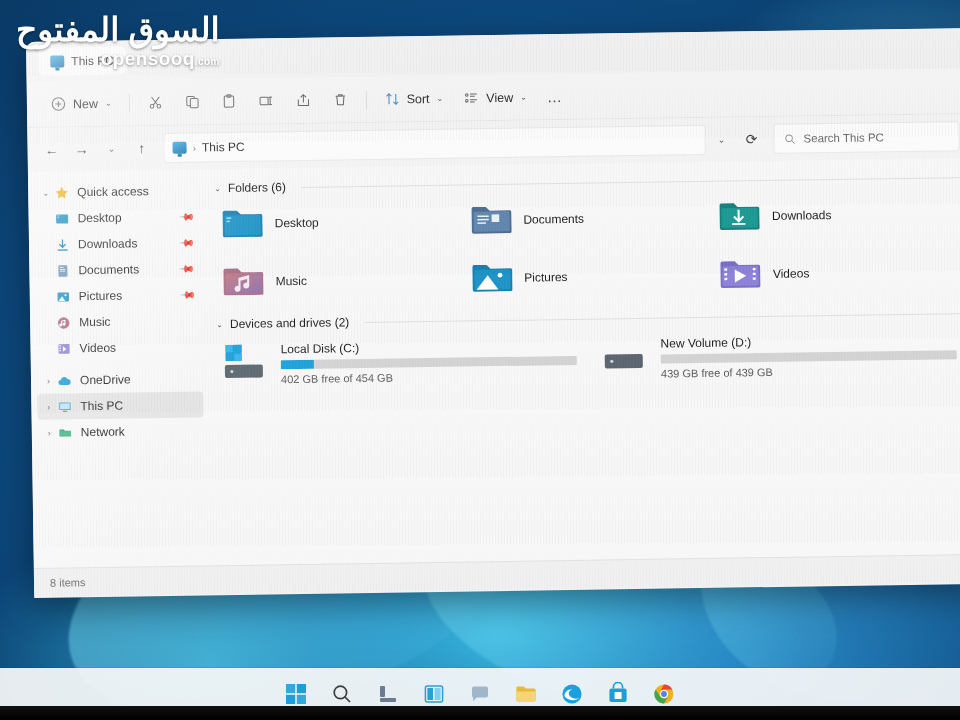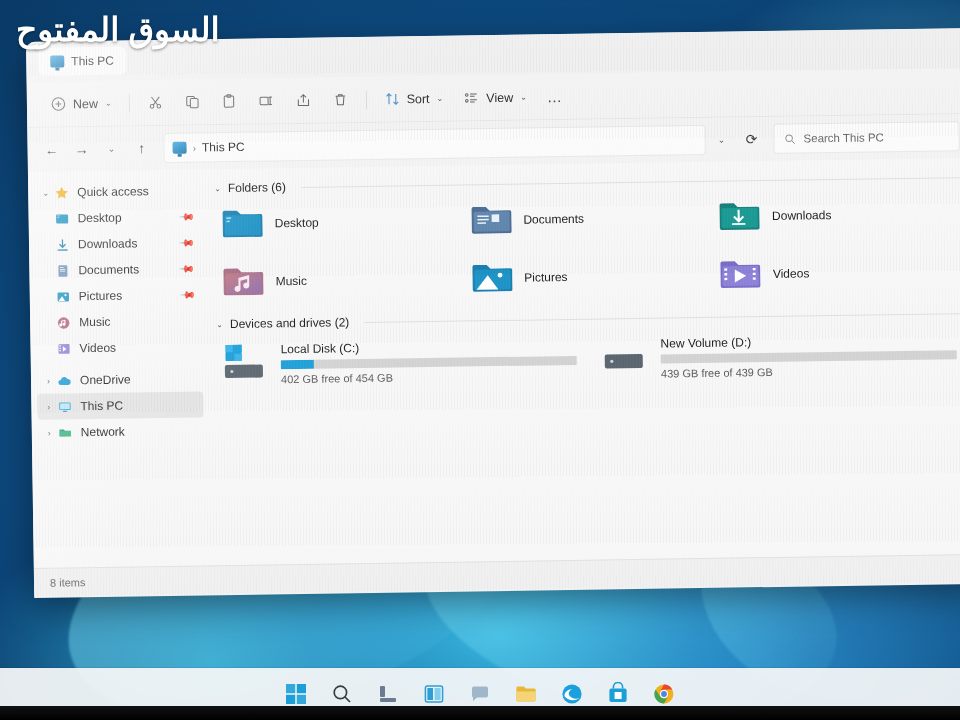--- a/index.html
+++ b/index.html
@@ -587,20 +587,23 @@
 
     <div class="statusbar">
       <span>8 items</span>
     </div>
 
     <div id="glare"></div>
   </div>
 
   <div class="watermark">
     <div class="wm-ar">السوق المفتوح</div>
+    <div class="wm-en">
+      <span>opensooq</span><span class="dotcom">.com</span>
+    </div>
   </div>
 
   <div class="taskbar">
     <div class="tb-item">
       <svg viewBox="0 0 24 24">
           <rect x="2" y="2" width="9.2" height="9.2" fill="#33a8dd"></rect>
           <rect x="12.8" y="2" width="9.2" height="9.2" fill="#1b9fd8"></rect>
           <rect x="2" y="12.8" width="9.2" height="9.2" fill="#1b9fd8"></rect>
           <rect x="12.8" y="12.8" width="9.2" height="9.2" fill="#33a8dd"></rect>
         </svg>

